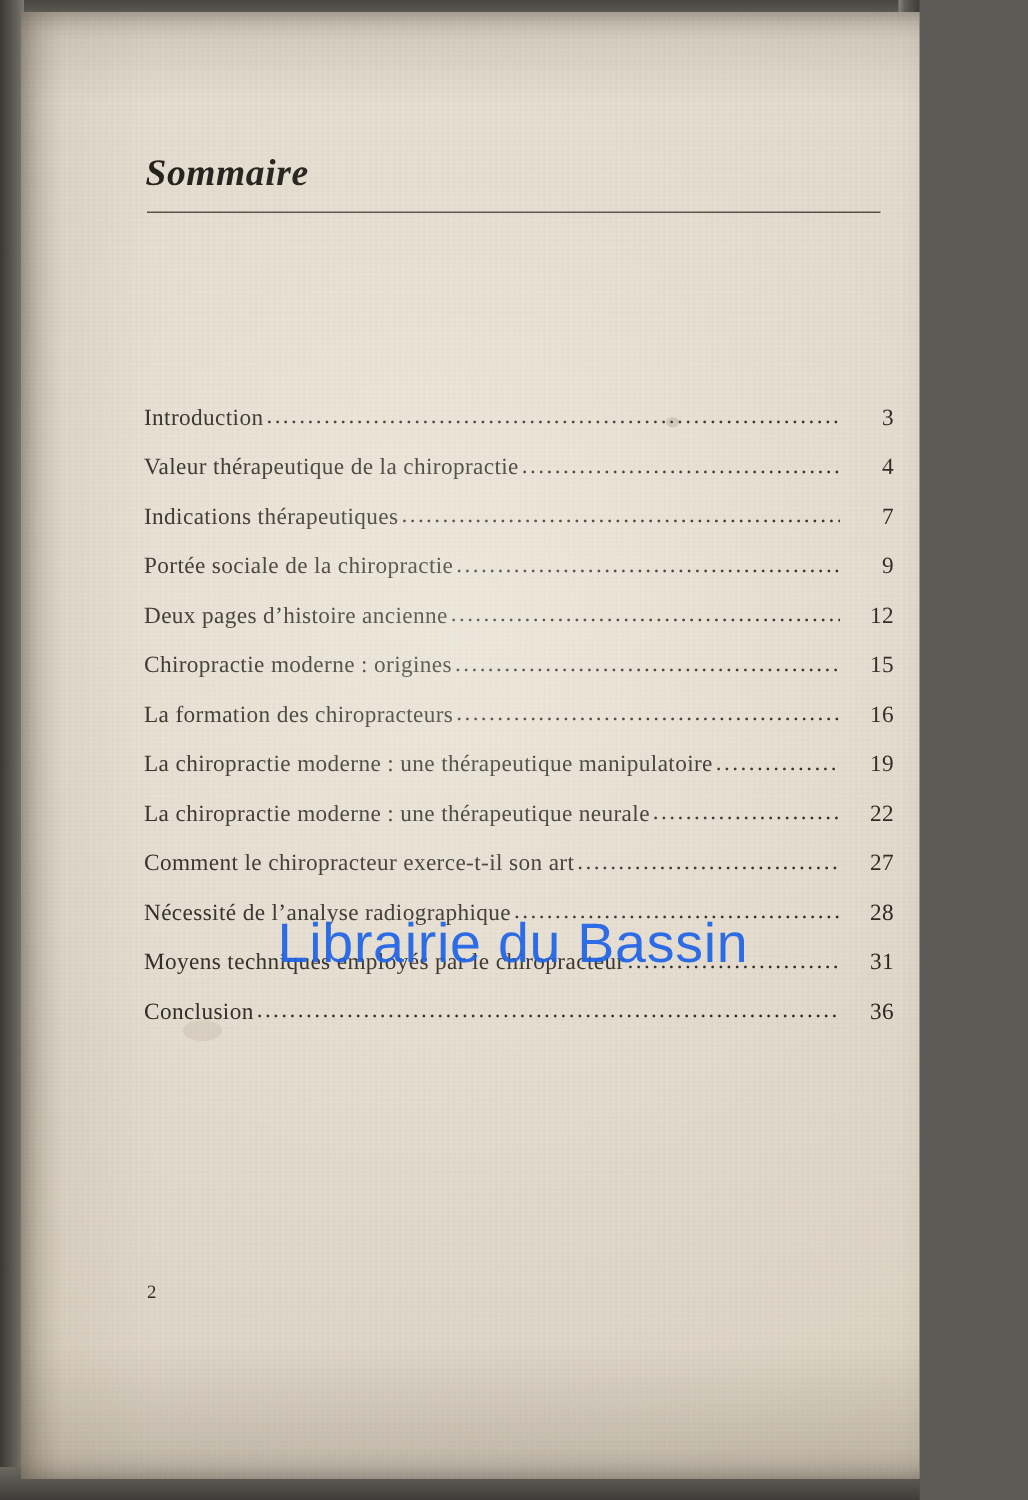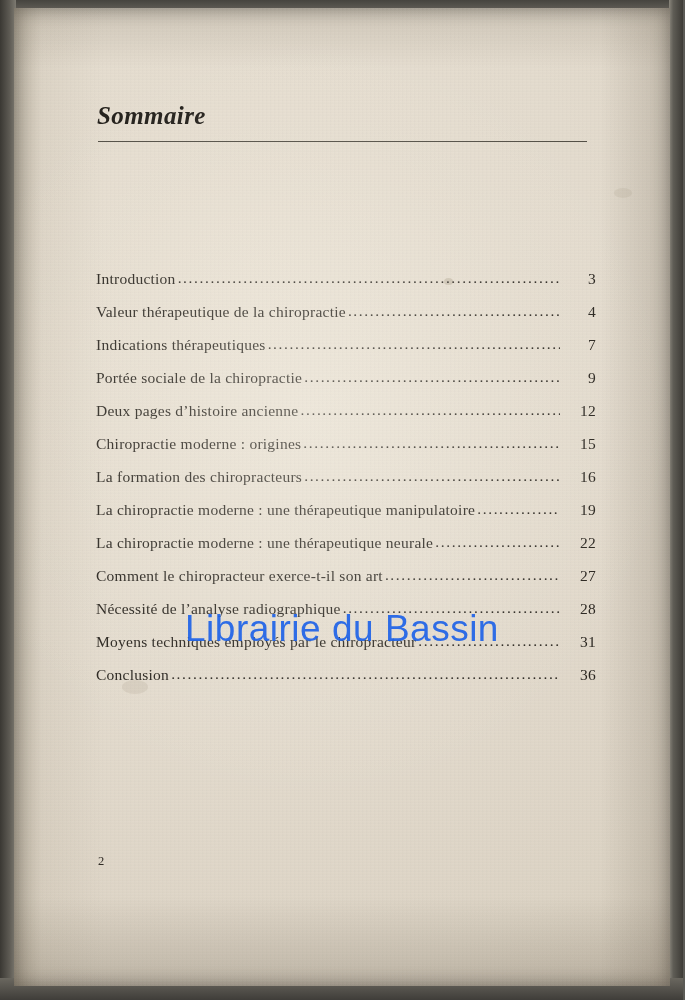--- a/index.html
+++ b/index.html
@@ -10,21 +10,21 @@
     width: 685px;
     height: 1000px;
     overflow: hidden;
     background: #5b5a55;
     font-family: "Liberation Serif", serif;
   }
 
   
   #photo {
     position: relative;
-    width: 683px;
+    width: 613px;
     height: 1000px;
     background:
       linear-gradient(90deg, #6d6b64 0%, #7a776e 3%, #55534d 100%);
     overflow: hidden;
   }
 
   
   #gutter-left {
     position: absolute;
     left: 0; top: 0;

